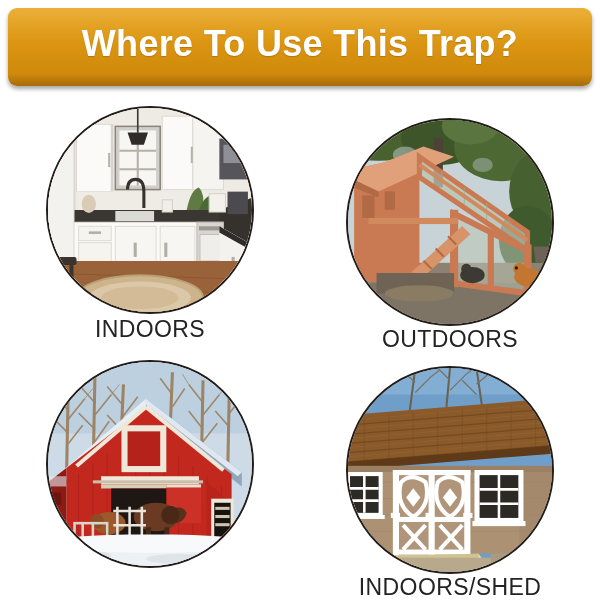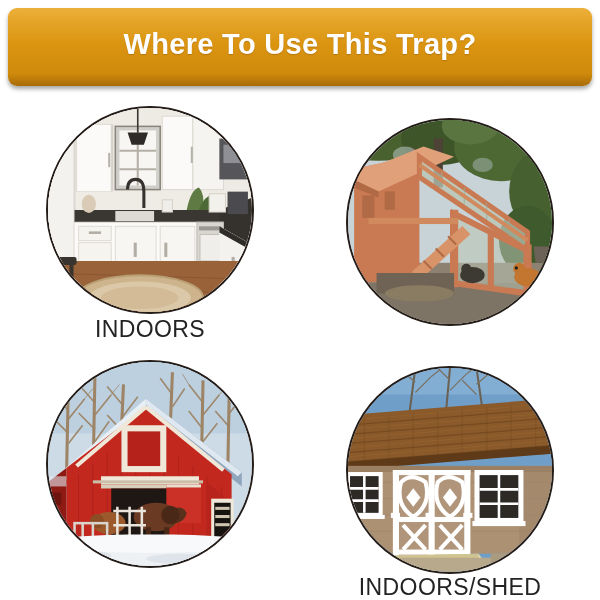--- a/index.html
+++ b/index.html
@@ -45,21 +45,21 @@
     background: linear-gradient(to bottom, rgba(255,255,255,0.14), rgba(255,255,255,0.0));
     pointer-events: none;
   }
   #banner-title {
     position: absolute;
     inset: 0;
     display: flex;
     align-items: center;
     justify-content: center;
     color: #ffffff;
-    font-size: 29px;
+    font-size: 36px;
     font-weight: bold;
     letter-spacing: 0.3px;
     padding-bottom: 6px;
     box-sizing: border-box;
     white-space: nowrap;
     text-shadow: 0 1px 1px rgba(120,70,0,0.35);
   }
 
   
   #grid {
@@ -289,20 +289,21 @@
           <ellipse cx="122" cy="152" rx="12" ry="8" fill="#3d3a33"></ellipse>
           <ellipse cx="116" cy="146" rx="5" ry="5" fill="#3d3a33"></ellipse>
           <ellipse cx="176" cy="154" rx="13" ry="9" fill="#c2762f"></ellipse>
           <ellipse cx="168" cy="146" rx="6" ry="6" fill="#c2762f"></ellipse>
           <circle cx="165" cy="145" r="1.6" fill="#211c15"></circle>
 
           <path d="M182 124 L198 124 L196 140 L184 140 Z" fill="#6d6257"></path>
         </g>
       </svg>
     </div>
+    <div class="caption">OUTDOORS</div>
   </div>
 
   <div class="cell c-bl">
     <div class="thumb">
       <svg viewBox="0 0 200 200" preserveAspectRatio="xMidYMid slice">
         <defs>
           <clipPath id="cb">
               <rect x="0" y="0" width="200" height="200"></rect>
             </clipPath>
         </defs>

